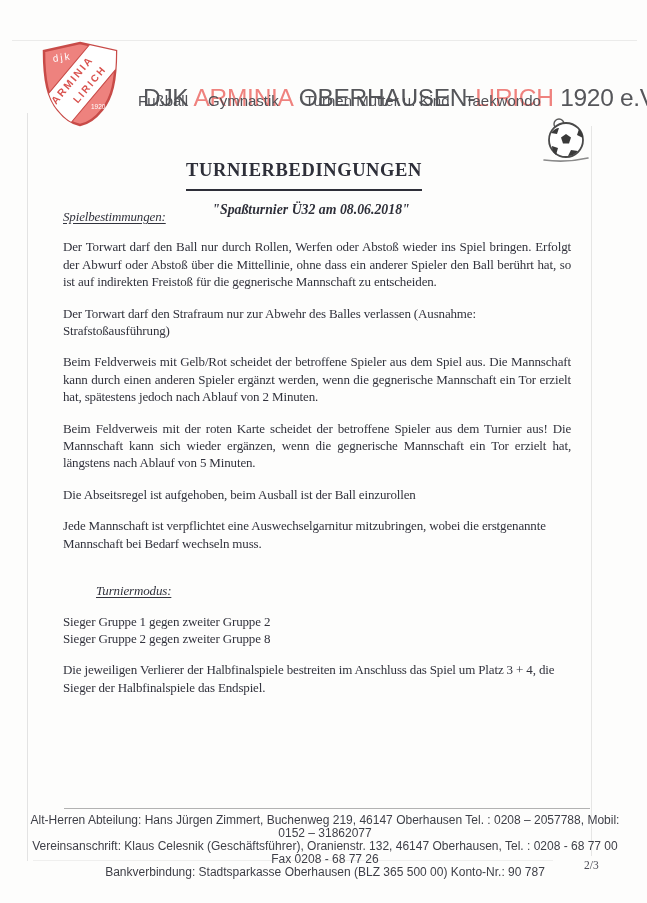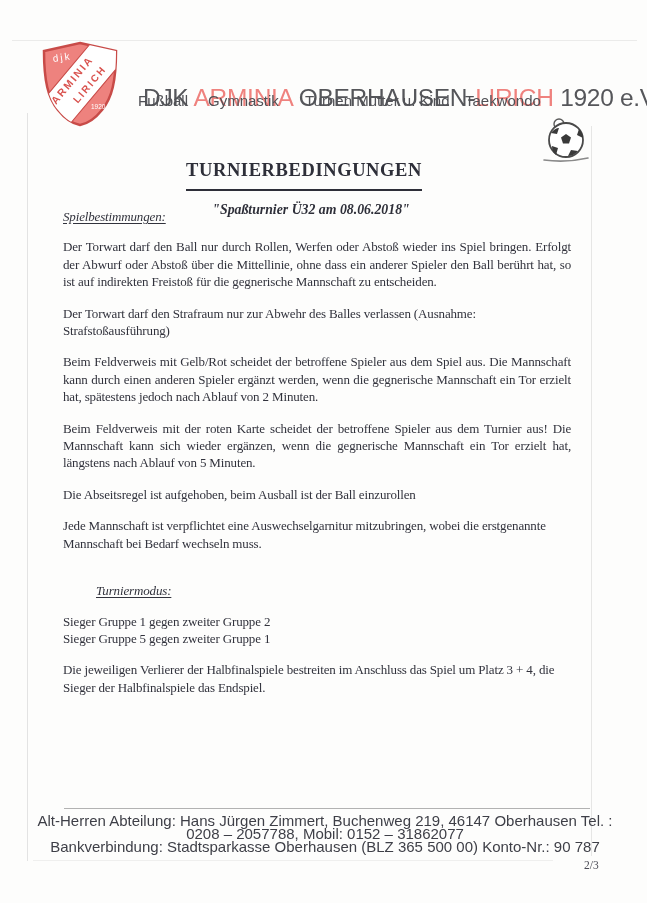--- a/index.html
+++ b/index.html
@@ -32,21 +32,21 @@
   .body{position:absolute;left:63px;top:208px;width:508px;font-family:"Liberation Serif",serif;font-size:13px;line-height:17.4px;letter-spacing:-.15px;color:#31323c;}
   .sec-heading{font-style:italic;text-decoration:underline;text-underline-offset:2px;margin:0 0 13px 0;}
   .body p{margin:0 0 14px 0;}
   .body p.just{text-align:justify;}
   .body p.tight{margin-bottom:0;}
   .mt{margin-top:30px;margin-left:33px;}
   .gap-lg{margin-top:22px;}
 
   
   .footer-rule{position:absolute;left:64px;top:808px;width:526px;height:1px;background:#b2b2b2;}
-  .footer{position:absolute;left:30px;top:814px;width:590px;text-align:center;font-size:15px;line-height:13px;color:#3e3f47;letter-spacing:0;}
+  .footer{position:absolute;left:30px;top:814px;width:590px;text-align:center;font-size:12px;line-height:13px;color:#3e3f47;letter-spacing:0;}
   .page-num{position:absolute;left:584px;top:859px;font-family:"Liberation Serif",serif;font-size:11.5px;color:#4a4b55;}
 </style>
 </head>
 <body>
 
 <div class="scan">
 
   <div class="scanline sl-top"></div>
   <div class="scanline sl-left"></div>
   <div class="scanline sl-right"></div>
@@ -101,24 +101,25 @@
     <div class="sec-heading">Spielbestimmungen:</div>
     <p class="just">Der Torwart darf den Ball nur durch Rollen, Werfen oder Abstoß wieder ins Spiel bringen. Erfolgt der Abwurf oder Abstoß über die Mittellinie, ohne dass ein anderer Spieler den Ball berührt hat, so ist auf indirekten Freistoß für die gegnerische Mannschaft zu entscheiden.</p>
     <p>Der Torwart darf den Strafraum nur zur Abwehr des Balles verlassen (Ausnahme: Strafstoßausführung)</p>
     <p class="just">Beim Feldverweis mit Gelb/Rot scheidet der betroffene Spieler aus dem Spiel aus. Die Mannschaft kann durch einen anderen Spieler ergänzt werden, wenn die gegnerische Mannschaft ein Tor erzielt hat, spätestens jedoch nach  Ablauf von 2 Minuten.</p>
     <p class="just">Beim Feldverweis mit der roten Karte scheidet der betroffene Spieler aus dem Turnier aus! Die Mannschaft kann sich wieder ergänzen, wenn  die gegnerische Mannschaft ein Tor erzielt hat, längstens nach Ablauf von 5 Minuten.</p>
     <p>Die Abseitsregel ist aufgehoben, beim Ausball ist der Ball einzurollen</p>
     <p>Jede Mannschaft ist verpflichtet eine Auswechselgarnitur mitzubringen, wobei die erstgenannte Mannschaft bei Bedarf wechseln muss.</p>
 
     <div class="sec-heading mt">Turniermodus:</div>
     <p class="tight">Sieger Gruppe 1 gegen zweiter Gruppe 2</p>
-    <p>Sieger Gruppe 5 gegen zweiter Gruppe 1</p>
+    <p>Sieger Gruppe 2 gegen zweiter Gruppe 8</p>
     <p class="gap-lg">Die jeweiligen Verlierer der Halbfinalspiele bestreiten im Anschluss das Spiel um Platz 3 + 4, die Sieger der Halbfinalspiele das Endspiel.</p>
   </div>
 
   <div class="footer-rule"></div>
   <div class="footer">
     <div>Alt-Herren Abteilung: Hans Jürgen Zimmert, Buchenweg 219, 46147 Oberhausen Tel. : 0208 – 2057788, Mobil: 0152 – 31862077</div>
+    <div>Vereinsanschrift: Klaus Celesnik (Geschäftsführer), Oranienstr. 132, 46147 Oberhausen, Tel. : 0208 - 68 77 00  Fax 0208 - 68 77 26</div>
     <div>Bankverbindung: Stadtsparkasse Oberhausen (BLZ 365 500 00) Konto-Nr.: 90 787</div>
   </div>
   <div class="page-num">2/3</div>
 
 </div>
 
 </body></html>

